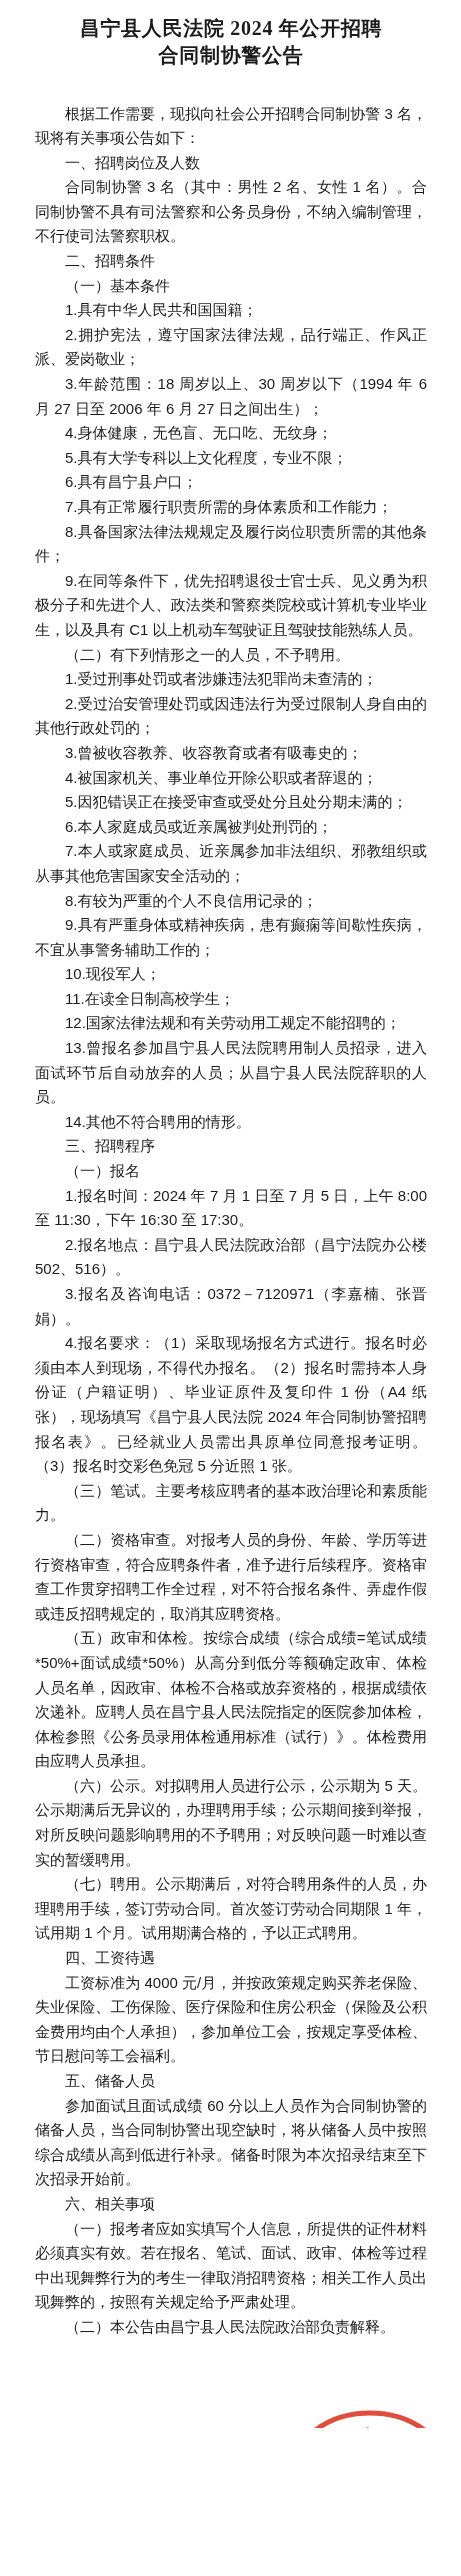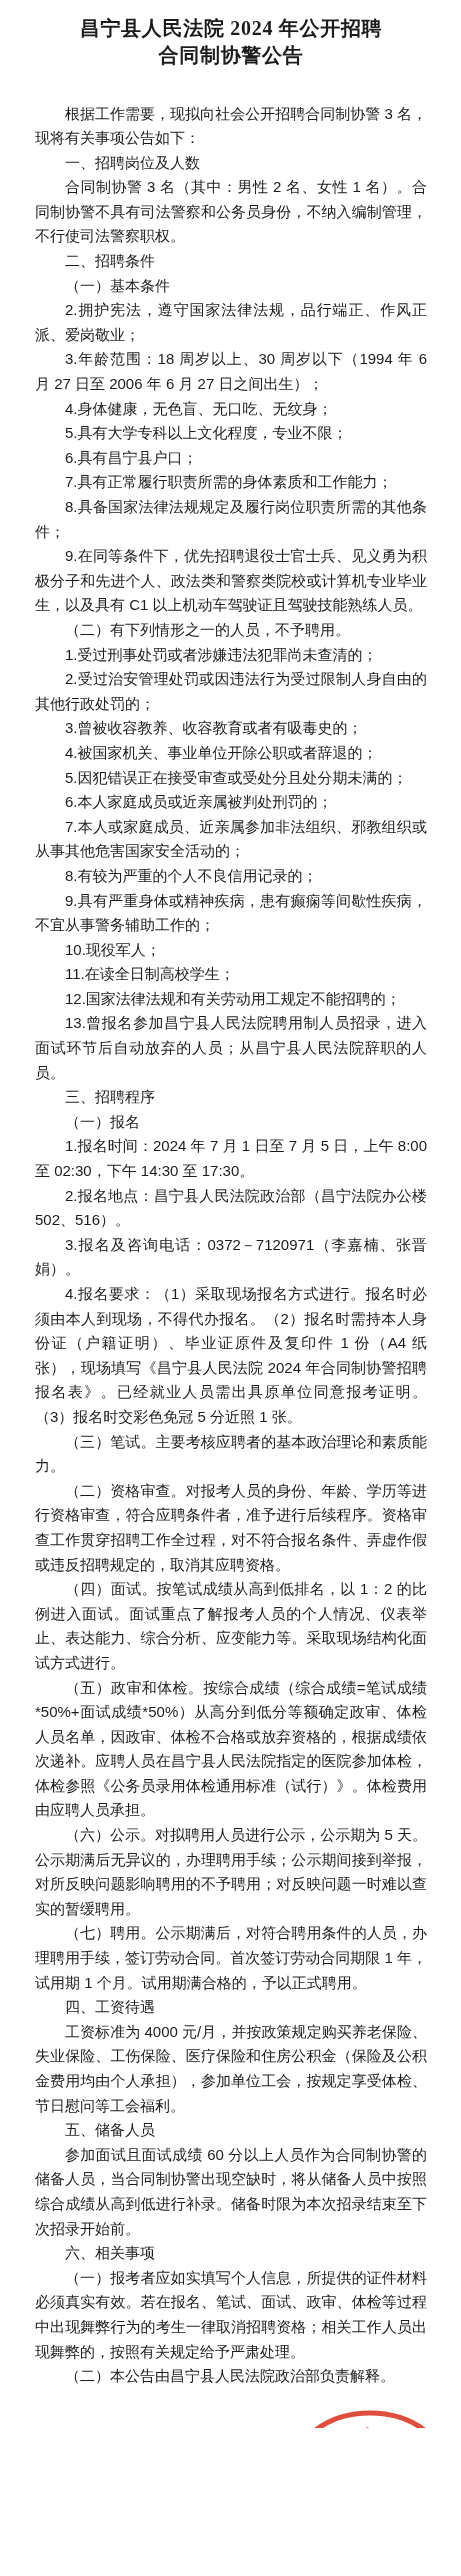--- a/index.html
+++ b/index.html
@@ -56,20 +56,21 @@
     <div class="title-block">
       <div class="title">昌宁县人民法院 2024 年公开招聘</div>
       <div class="title">合同制协警公告</div>
     </div>
     <div>
         <div class="para">根据工作需要，现拟向社会公开招聘合同制协警 3 名，现将有关事项公告如下：</div>
         <div class="heading">一、招聘岗位及人数</div>
         <div class="para">合同制协警 3 名（其中：男性 2 名、女性 1 名）。合同制协警不具有司法警察和公务员身份，不纳入编制管理，不行使司法警察职权。</div>
         <div class="heading">二、招聘条件</div>
         <div class="para">（一）基本条件</div>
+        <div class="para">1.具有中华人民共和国国籍；</div>
         <div class="para">2.拥护宪法，遵守国家法律法规，品行端正、作风正派、爱岗敬业；</div>
         <div class="para">3.年龄范围：18 周岁以上、30 周岁以下（1994 年 6 月 27 日至 2006 年 6 月 27 日之间出生）；</div>
         <div class="para">4.身体健康，无色盲、无口吃、无纹身；</div>
         <div class="para">5.具有大学专科以上文化程度，专业不限；</div>
         <div class="para">6.具有昌宁县户口；</div>
         <div class="para">7.具有正常履行职责所需的身体素质和工作能力；</div>
         <div class="para">8.具备国家法律法规规定及履行岗位职责所需的其他条件；</div>
         <div class="para">9.在同等条件下，优先招聘退役士官士兵、见义勇为积极分子和先进个人、政法类和警察类院校或计算机专业毕业生，以及具有 C1 以上机动车驾驶证且驾驶技能熟练人员。</div>
         <div class="para">（二）有下列情形之一的人员，不予聘用。</div>
         <div class="para">1.受过刑事处罚或者涉嫌违法犯罪尚未查清的；</div>
@@ -78,29 +79,29 @@
         <div class="para">4.被国家机关、事业单位开除公职或者辞退的；</div>
         <div class="para">5.因犯错误正在接受审查或受处分且处分期未满的；</div>
         <div class="para">6.本人家庭成员或近亲属被判处刑罚的；</div>
         <div class="para">7.本人或家庭成员、近亲属参加非法组织、邪教组织或从事其他危害国家安全活动的；</div>
         <div class="para">8.有较为严重的个人不良信用记录的；</div>
         <div class="para">9.具有严重身体或精神疾病，患有癫痫等间歇性疾病，不宜从事警务辅助工作的；</div>
         <div class="para">10.现役军人；</div>
         <div class="para">11.在读全日制高校学生；</div>
         <div class="para">12.国家法律法规和有关劳动用工规定不能招聘的；</div>
         <div class="para">13.曾报名参加昌宁县人民法院聘用制人员招录，进入面试环节后自动放弃的人员；从昌宁县人民法院辞职的人员。</div>
+        <div class="para">14.其他不符合聘用的情形。</div>
         <div class="heading">三、招聘程序</div>
         <div class="para">（一）报名</div>
-        <div class="para">1.报名时间：2024 年 7 月 1 日至 7 月 5 日，上午 8:00 至 02:30，下午 14:30 至 17:30。</div>
+        <div class="para">1.报名时间：2024 年 7 月 1 日至 7 月 5 日，上午 8:00 至 11:30，下午 16:30 至 17:30。</div>
         <div class="para">2.报名地点：昌宁县人民法院政治部（昌宁法院办公楼 502、516）。</div>
         <div class="para">3.报名及咨询电话：0372－7120971（李嘉楠、张晋娟）。</div>
         <div class="para">4.报名要求：（1）采取现场报名方式进行。报名时必须由本人到现场，不得代办报名。（2）报名时需持本人身份证（户籍证明）、毕业证原件及复印件 1 份（A4 纸张），现场填写《昌宁县人民法院 2024 年合同制协警招聘报名表》。已经就业人员需出具原单位同意报考证明。（3）报名时交彩色免冠 5 分近照 1 张。</div>
         <div class="para">（三）笔试。主要考核应聘者的基本政治理论和素质能力。</div>
         <div class="para">（二）资格审查。对报考人员的身份、年龄、学历等进行资格审查，符合应聘条件者，准予进行后续程序。资格审查工作贯穿招聘工作全过程，对不符合报名条件、弄虚作假或违反招聘规定的，取消其应聘资格。</div>
-        <div class="para">（四）面试。按笔试成绩从高到低排名，以 1：2 的比例进入面试。面试重点了解报考人员的个人情况、仪表举止、表达能力、综合分析、应变能力等。采取现场结构化面试方式进行。</div>
         <div class="para">（五）政审和体检。按综合成绩（综合成绩=笔试成绩*50%+面试成绩*50%）从高分到低分等额确定政审、体检人员名单，因政审、体检不合格或放弃资格的，根据成绩依次递补。应聘人员在昌宁县人民法院指定的医院参加体检，体检参照《公务员录用体检通用标准（试行）》。体检费用由应聘人员承担。</div>
         <div class="para">（六）公示。对拟聘用人员进行公示，公示期为 5 天。公示期满后无异议的，办理聘用手续；公示期间接到举报，对所反映问题影响聘用的不予聘用；对反映问题一时难以查实的暂缓聘用。</div>
         <div class="para">（七）聘用。公示期满后，对符合聘用条件的人员，办理聘用手续，签订劳动合同。首次签订劳动合同期限 1 年，试用期 1 个月。试用期满合格的，予以正式聘用。</div>
         <div class="heading">四、工资待遇</div>
         <div class="para">工资标准为 4000 元/月，并按政策规定购买养老保险、失业保险、工伤保险、医疗保险和住房公积金（保险及公积金费用均由个人承担），参加单位工会，按规定享受体检、节日慰问等工会福利。</div>
         <div class="heading">五、储备人员</div>
         <div class="para">参加面试且面试成绩 60 分以上人员作为合同制协警的储备人员，当合同制协警出现空缺时，将从储备人员中按照综合成绩从高到低进行补录。储备时限为本次招录结束至下次招录开始前。</div>
         <div class="heading">六、相关事项</div>
         <div class="para">（一）报考者应如实填写个人信息，所提供的证件材料必须真实有效。若在报名、笔试、面试、政审、体检等过程中出现舞弊行为的考生一律取消招聘资格；相关工作人员出现舞弊的，按照有关规定给予严肃处理。</div>
         <div class="para">（二）本公告由昌宁县人民法院政治部负责解释。</div>

